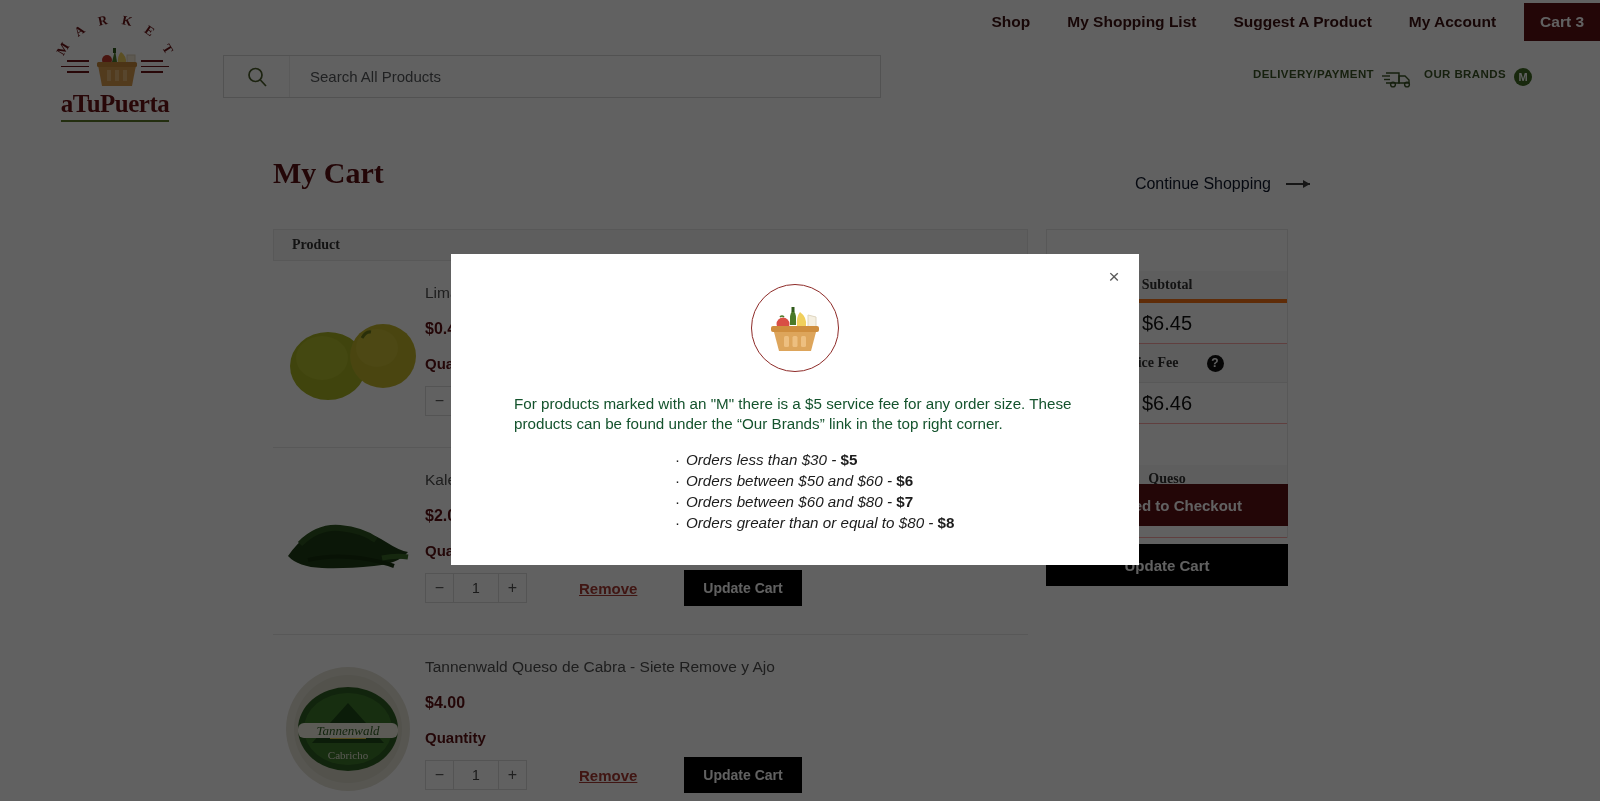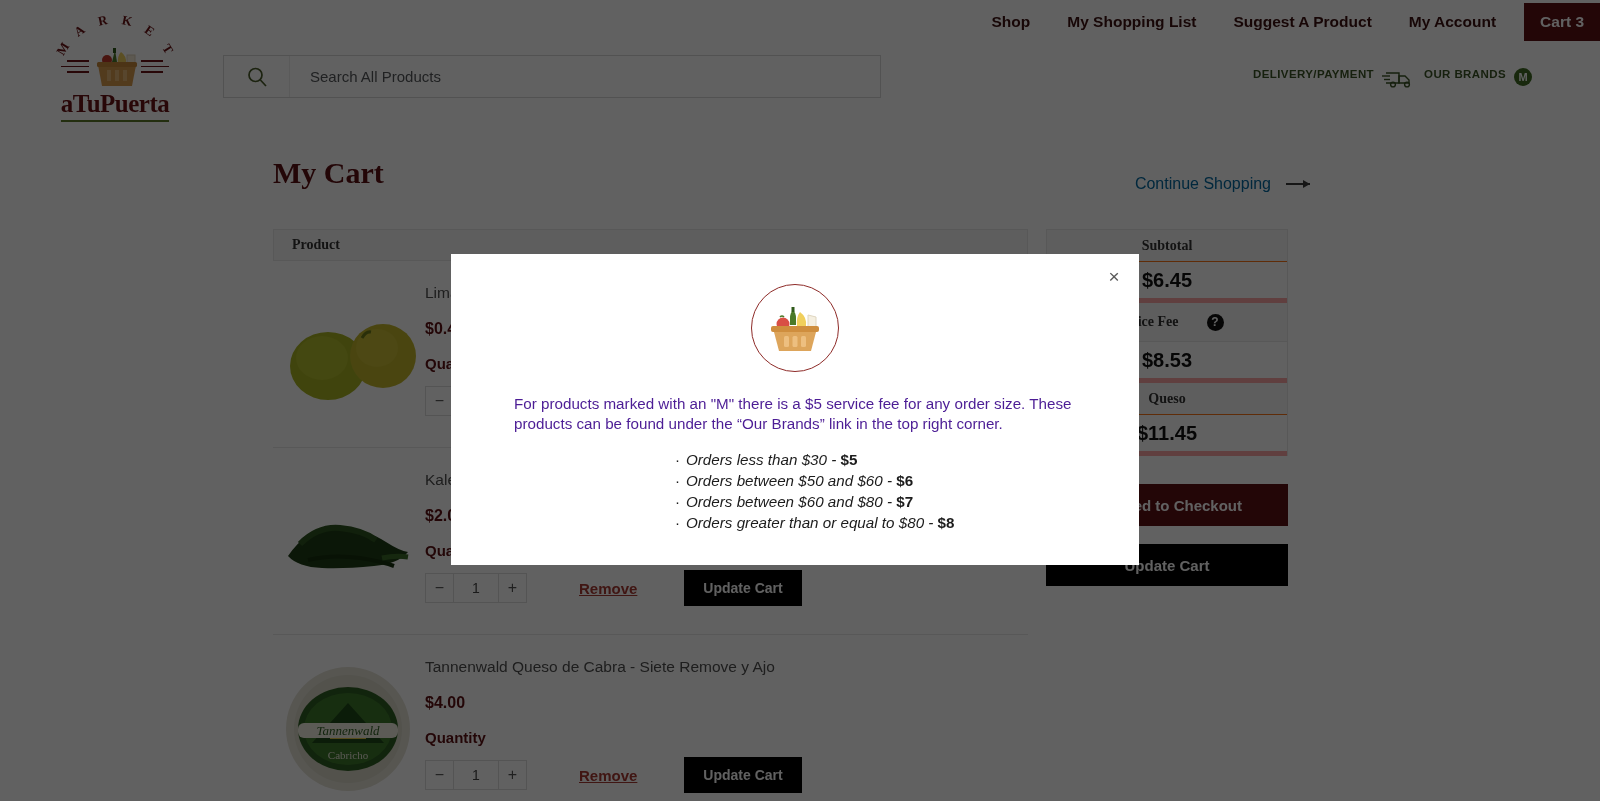--- a/index.html
+++ b/index.html
@@ -116,21 +116,21 @@
   
   .page-title {
     position: absolute; left: 273px; top: 156px;
     font-family: "Liberation Serif", serif;
     font-weight: bold; font-size: 30px; color: #5d1114;
   }
   .continue {
     position: absolute; right: 290px; top: 175px;
     display: flex; align-items: center; gap: 15px;
   }
-  .continue span { font-size: 16px; color: #0369a1; }
+  .continue span { font-size: 16px; color: #0f172a; }
   .continue .arrow { width: 24px; height: 2px; background: #3c3c3c; position: relative; }
   .continue .arrow:after {
     content:''; position:absolute; right:0; top:-3px;
     border-left: 7px solid #3c3c3c;
     border-top: 4px solid transparent; border-bottom: 4px solid transparent;
   }
 
   .cart-table {
     position: absolute; left: 273px; top: 229px; width: 755px;
   }
@@ -173,25 +173,25 @@
   }
 
   
   .totals {
     position: absolute; left: 1046px; top: 229px; width: 242px;
     border: 1px solid #e6e6e6; border-bottom: none;
   }
   .t-head {
     background: #f6f6f6; height: 32px; display: flex; align-items: center;
     justify-content: center; font-family: "Liberation Serif", serif;
-    font-weight: bold; font-size: 14px; color: #333; border-bottom: 1px solid #f97316;
+    font-weight: bold; font-size: 14px; color: #333; border-bottom: 4px solid #f97316; margin-top: 41px;
   }
   .t-val {
     height: 41px; display: flex; align-items: center; justify-content: center;
-    font-size: 20px; font-weight: bold; color: #111; border-bottom: 5px solid #fca5a5;
+    font-size: 20px; font-weight: normal; color: #111; border-bottom: 1px solid #fca5a5;
   }
   .t-sub {
     height: 39px; display: flex; align-items: center; justify-content: center; gap: 28px;
     background: #f6f6f6; font-family: "Liberation Serif", serif;
     font-weight: bold; font-size: 14px; color: #333; border-bottom: 1px solid #e6e6e6;
   }
   .qmark {
     width: 17px; height: 17px; border-radius: 50%; background: #111; color: #fff;
     font-size: 12px; font-weight: bold; display: flex; align-items: center;
     justify-content: center; cursor: pointer; font-family: "Liberation Sans", sans-serif;
@@ -223,21 +223,21 @@
     cursor: pointer; font-size: 19px; color: #5a5a5a; line-height: 1;
     font-family: "Liberation Sans", sans-serif;
   }
   .modal-icon {
     width: 88px; height: 88px; margin: 30px auto 0;
     border: 1.5px solid #8e2b28; border-radius: 50%;
     display: flex; align-items: center; justify-content: center;
   }
   .modal-body { padding: 22px 0 0 0; }
   .modal-p {
-    font-size: 15.2px; color: #4c1d95; line-height: 1.32;
+    font-size: 15.2px; color: #14532d; line-height: 1.32;
     margin: 0 auto; width: 562px;
   }
   .modal-p.second { margin-top: 20px; }
   .modal-list {
     margin: 16px 0 0 0; list-style: none; width: 562px; margin-left: auto; margin-right: auto;
   }
   .modal-list li {
     font-size: 15.2px; color: #1c1c1c; font-style: italic;
     padding-left: 172px; line-height: 1.38; position: relative;
   }
@@ -417,21 +417,21 @@
         </div>
     </div>
 
     <div class="totals">
       <div class="t-head">Subtotal</div>
       <div class="t-val">$6.45</div>
       <div class="t-sub">
         <span>Service Fee</span>
         <span class="qmark">?</span>
       </div>
-      <div class="t-val">$8.53</div>
+      <div class="t-val">$6.46</div>
       <div class="t-head">Queso</div>
       <div class="t-val">$11.45</div>
     </div>
     <button class="checkout-btn">Proceed to Checkout</button>
     <button class="update-btn-side">Update Cart</button>
   </div>
 
   <div id="overlay"></div>
 
   <div id="modal">

